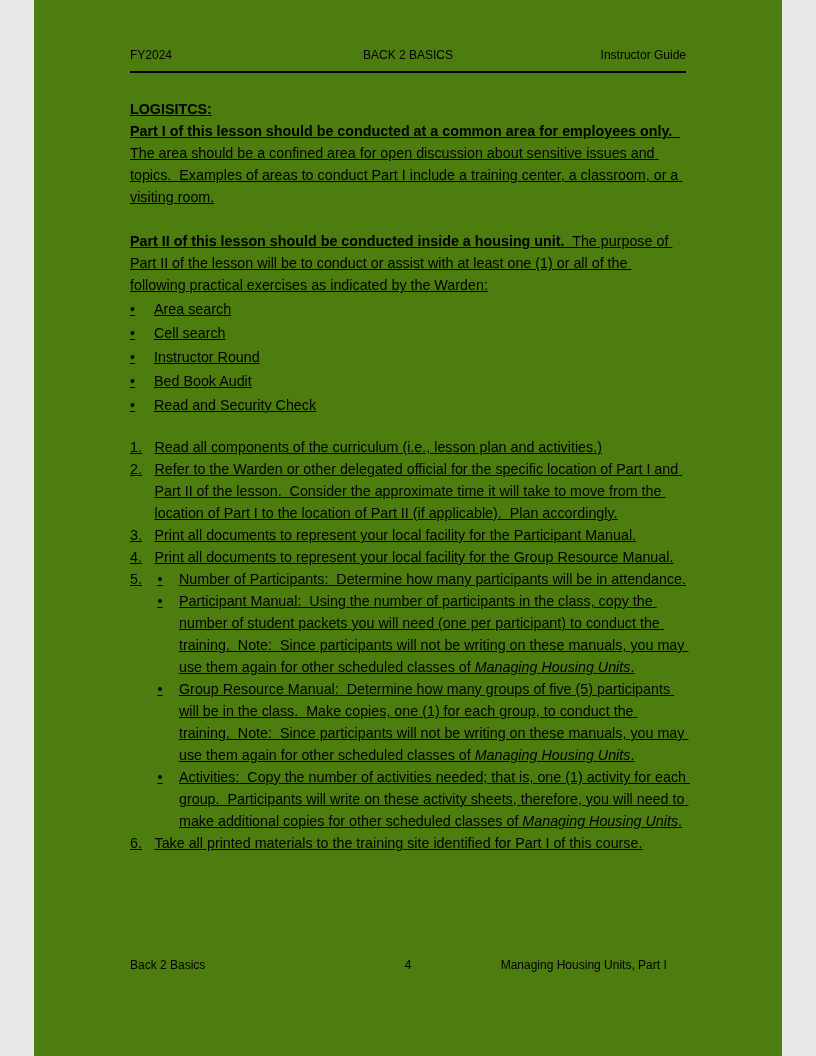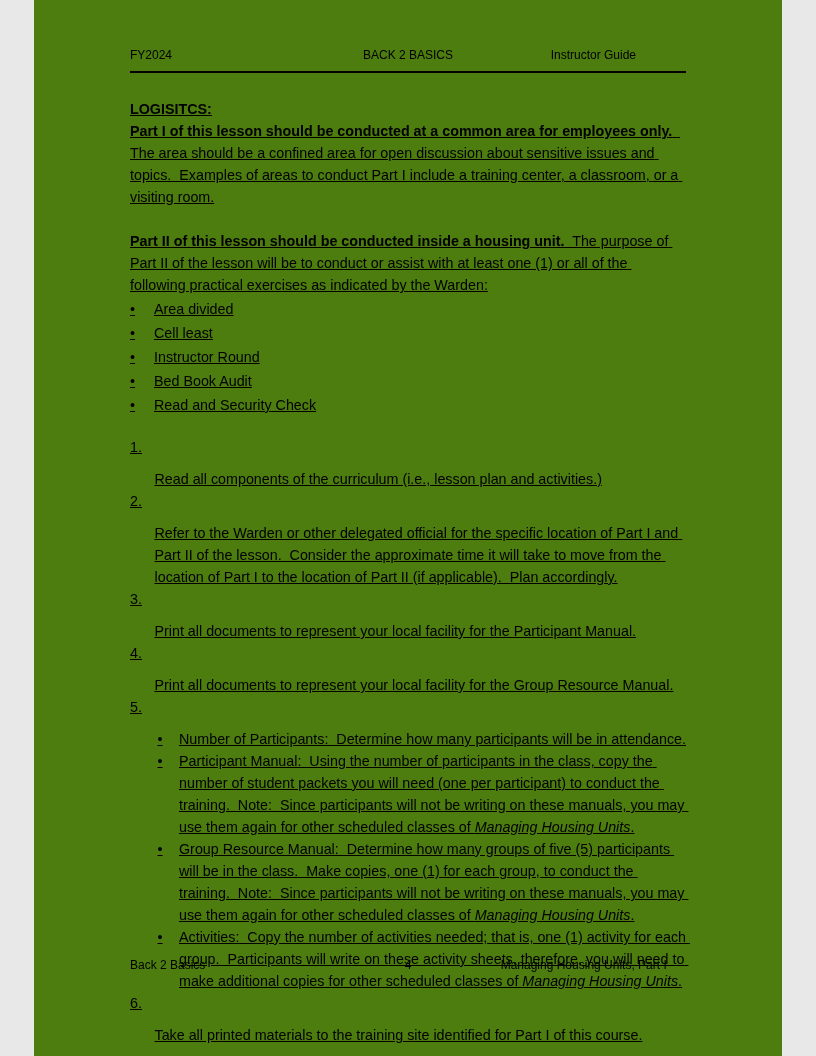--- a/index.html
+++ b/index.html
@@ -11,21 +11,21 @@
     position: relative;
     font-family: "Liberation Sans", "DejaVu Sans", sans-serif;
     color: #000000;
     overflow: hidden;
   }
   
   .page-header { position: absolute; top: 48px; left: 96px; right: 96px; }
   .header-row { display: flex; font-size: 12px; line-height: 15px; }
   .header-cell { flex: 1; }
   .header-cell.c { text-align: center; }
-  .header-cell.r { text-align: center; }
+  .header-cell.r { text-align: right; }
   .header-rule { border-top: 2px solid #000; margin-top: 8px; }
   
   .doc-body {
     position: absolute; top: 98px; left: 96px; right: 95px;
     font-size: 14.3px; line-height: 22px;
     text-align: left;
     text-decoration: underline;
   }
   .run { white-space: pre-wrap; }
   .b { font-weight: bold; }
@@ -33,21 +33,21 @@
   .u { text-decoration: underline; }
   .heading { font-weight: bold; text-decoration: underline; margin-bottom: 0; }
   .para { margin-bottom: 22px; }
   .bullet-list { margin-top: -20px; margin-bottom: 20px; }
   .bullet-item { display: flex; margin-bottom: 2px; }
   .bullet-marker { width: 24px; flex-shrink: 0; }
   .bullet-text { flex: 1; }
   .num-list { margin-top: 0; }
   .num-item { display: flex; }
   .num { width: 24.5px; flex-shrink: 0; }
-  .num-content { flex: 1; margin-top: 32px; }
+  .num-content { flex: 1; }
   .sub-item { display: flex; }
   .sub-marker { width: 24.5px; padding-left: 3px; flex-shrink: 0; }
   .sub-text { flex: 1; }
   
   .page-footer {
     position: absolute; left: 96px; right: 96px; top: 958px;
     display: flex; font-size: 12px; line-height: 15px;
   }
   .footer-cell { flex: 1; }
   .footer-cell.c { text-align: center; }
@@ -67,25 +67,25 @@
     <div class="header-rule"></div>
   </div>
 
   <div class="doc-body">
       <div class="heading"><span class="run">LOGISITCS:</span></div>
       <div class="para"><span class="run b u">Part I of this lesson should be conducted at a common area for employees only.</span><span class="run">  The area should be a confined area for open discussion about sensitive issues and topics.  Examples of areas to conduct Part I include a training center, a classroom, or a visiting room.</span></div>
       <div class="para"><span class="run b u">Part II of this lesson should be conducted inside a housing unit.</span><span class="run">  The purpose of Part II of the lesson will be to conduct or assist with at least one (1) or all of the following practical exercises as indicated by the Warden:</span></div>
       <div class="bullet-list">
         <div class="bullet-item">
           <span class="bullet-marker">•</span>
-          <span class="bullet-text"><span class="run">Area divided</span></span>
+          <span class="bullet-text"><span class="run">Area search</span></span>
         </div>
         <div class="bullet-item">
           <span class="bullet-marker">•</span>
-          <span class="bullet-text"><span class="run">Cell least</span></span>
+          <span class="bullet-text"><span class="run">Cell search</span></span>
         </div>
         <div class="bullet-item">
           <span class="bullet-marker">•</span>
           <span class="bullet-text"><span class="run">Instructor Round</span></span>
         </div>
         <div class="bullet-item">
           <span class="bullet-marker">•</span>
           <span class="bullet-text"><span class="run">Bed Book Audit</span></span>
         </div>
         <div class="bullet-item">

